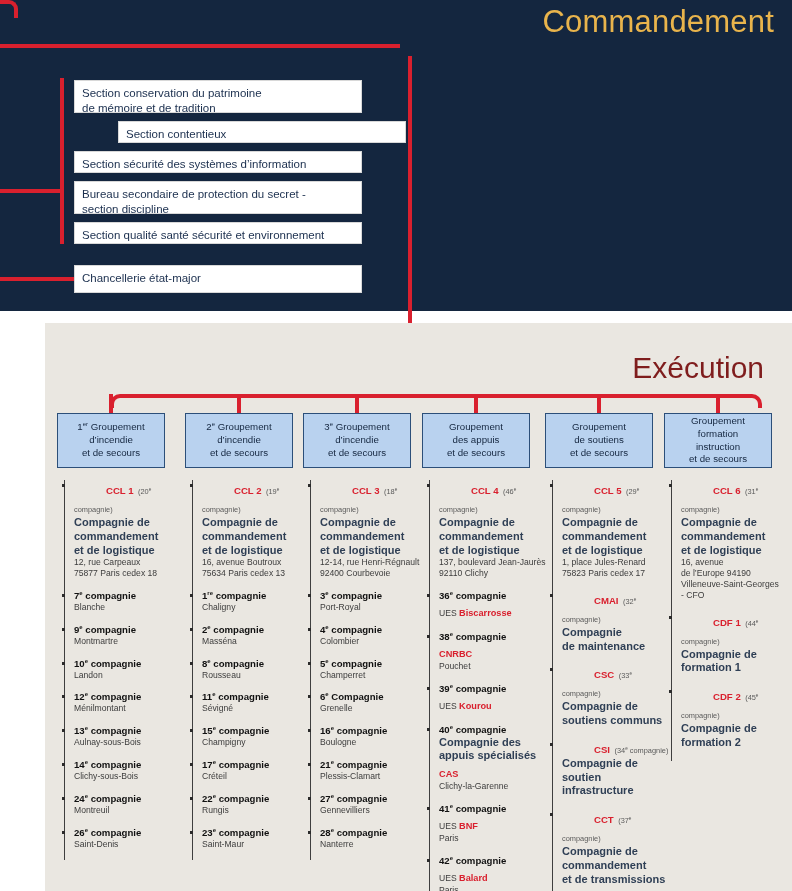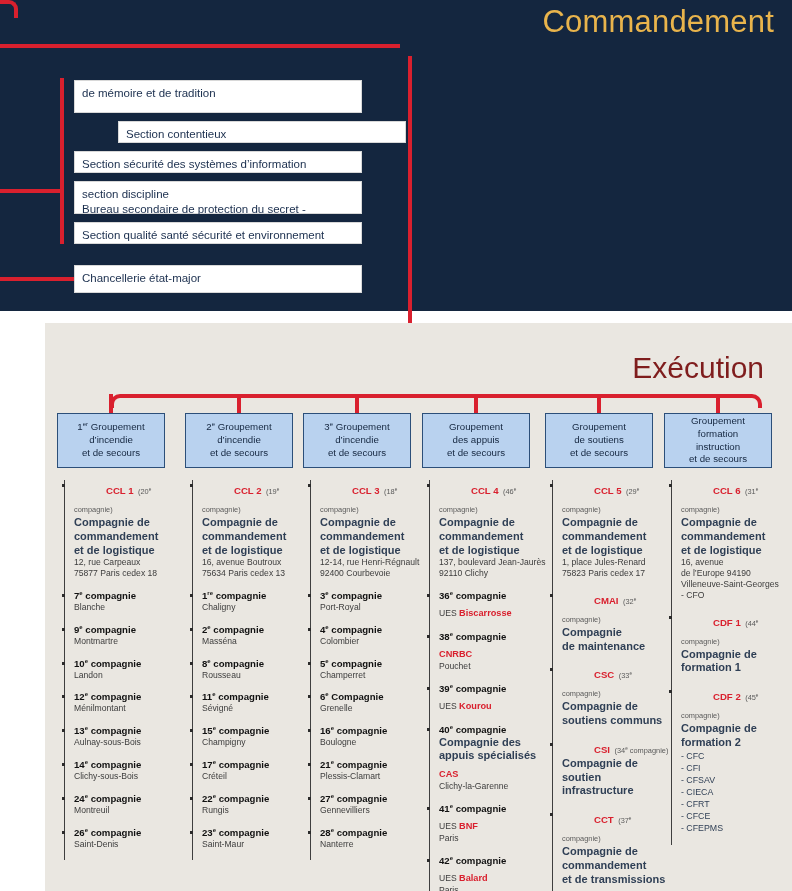--- a/index.html
+++ b/index.html
@@ -105,31 +105,32 @@
   <div id="command-title">Commandement</div>
 
   <div class="rl" id="cmd-top-hline"></div>
   <div id="cmd-top-corner"></div>
   <div class="rl" id="cmd-bracket"></div>
   <div class="rl" id="cmd-spur"></div>
   <div class="rl" id="chancellerie-line"></div>
 
   <div id="cmd-boxes">
       <div class="cmd-box" style="top: 80px; height: 33px;">
+        <div>Section conservation du patrimoine</div>
         <div>de mémoire et de tradition</div>
       </div>
       <div class="cmd-box" style="top: 121px; height: 22px; margin-left: 44px;">
         <div>Section contentieux</div>
       </div>
       <div class="cmd-box" style="top: 151px; height: 22px;">
         <div>Section sécurité des systèmes d’information</div>
       </div>
       <div class="cmd-box" style="top: 181px; height: 33px;">
+        <div>Bureau secondaire de protection du secret -</div>
         <div>section discipline</div>
-        <div>Bureau secondaire de protection du secret -</div>
       </div>
       <div class="cmd-box" style="top: 222px; height: 22px;">
         <div>Section qualité santé sécurité et environnement</div>
       </div>
       <div class="cmd-box" style="top: 265px; height: 28px;">
         <div>Chancellerie état-major</div>
       </div>
     </div>
 </div>
 <div class="rl" id="cmd-vline-down"></div>
@@ -382,16 +383,15 @@
         <div class="ttl">Compagnie de<br>commandement<br>et de logistique</div>
         <div class="sub">16, avenue<br>de l’Europe 94190<br>Villeneuve-Saint-Georges<br>- CFO</div>
       </div>
       <div class="entry">
         <div><span class="code">CDF 1</span> <span class="code-note">(44<sup>e</sup> compagnie)</span></div>
         <div class="ttl">Compagnie de<br>formation 1</div>
       </div>
       <div class="entry">
         <div><span class="code">CDF 2</span> <span class="code-note">(45<sup>e</sup> compagnie)</span></div>
         <div class="ttl">Compagnie de<br>formation 2</div>
-        <div class="abbr">- CFC<br>- CFI<br>- CFSAV<br>- CIECA<br>- CFRT<br>- CFCE<br>- CFEPMS</div>
       </div>
     </div>
   </div>
 
 </body></html>

